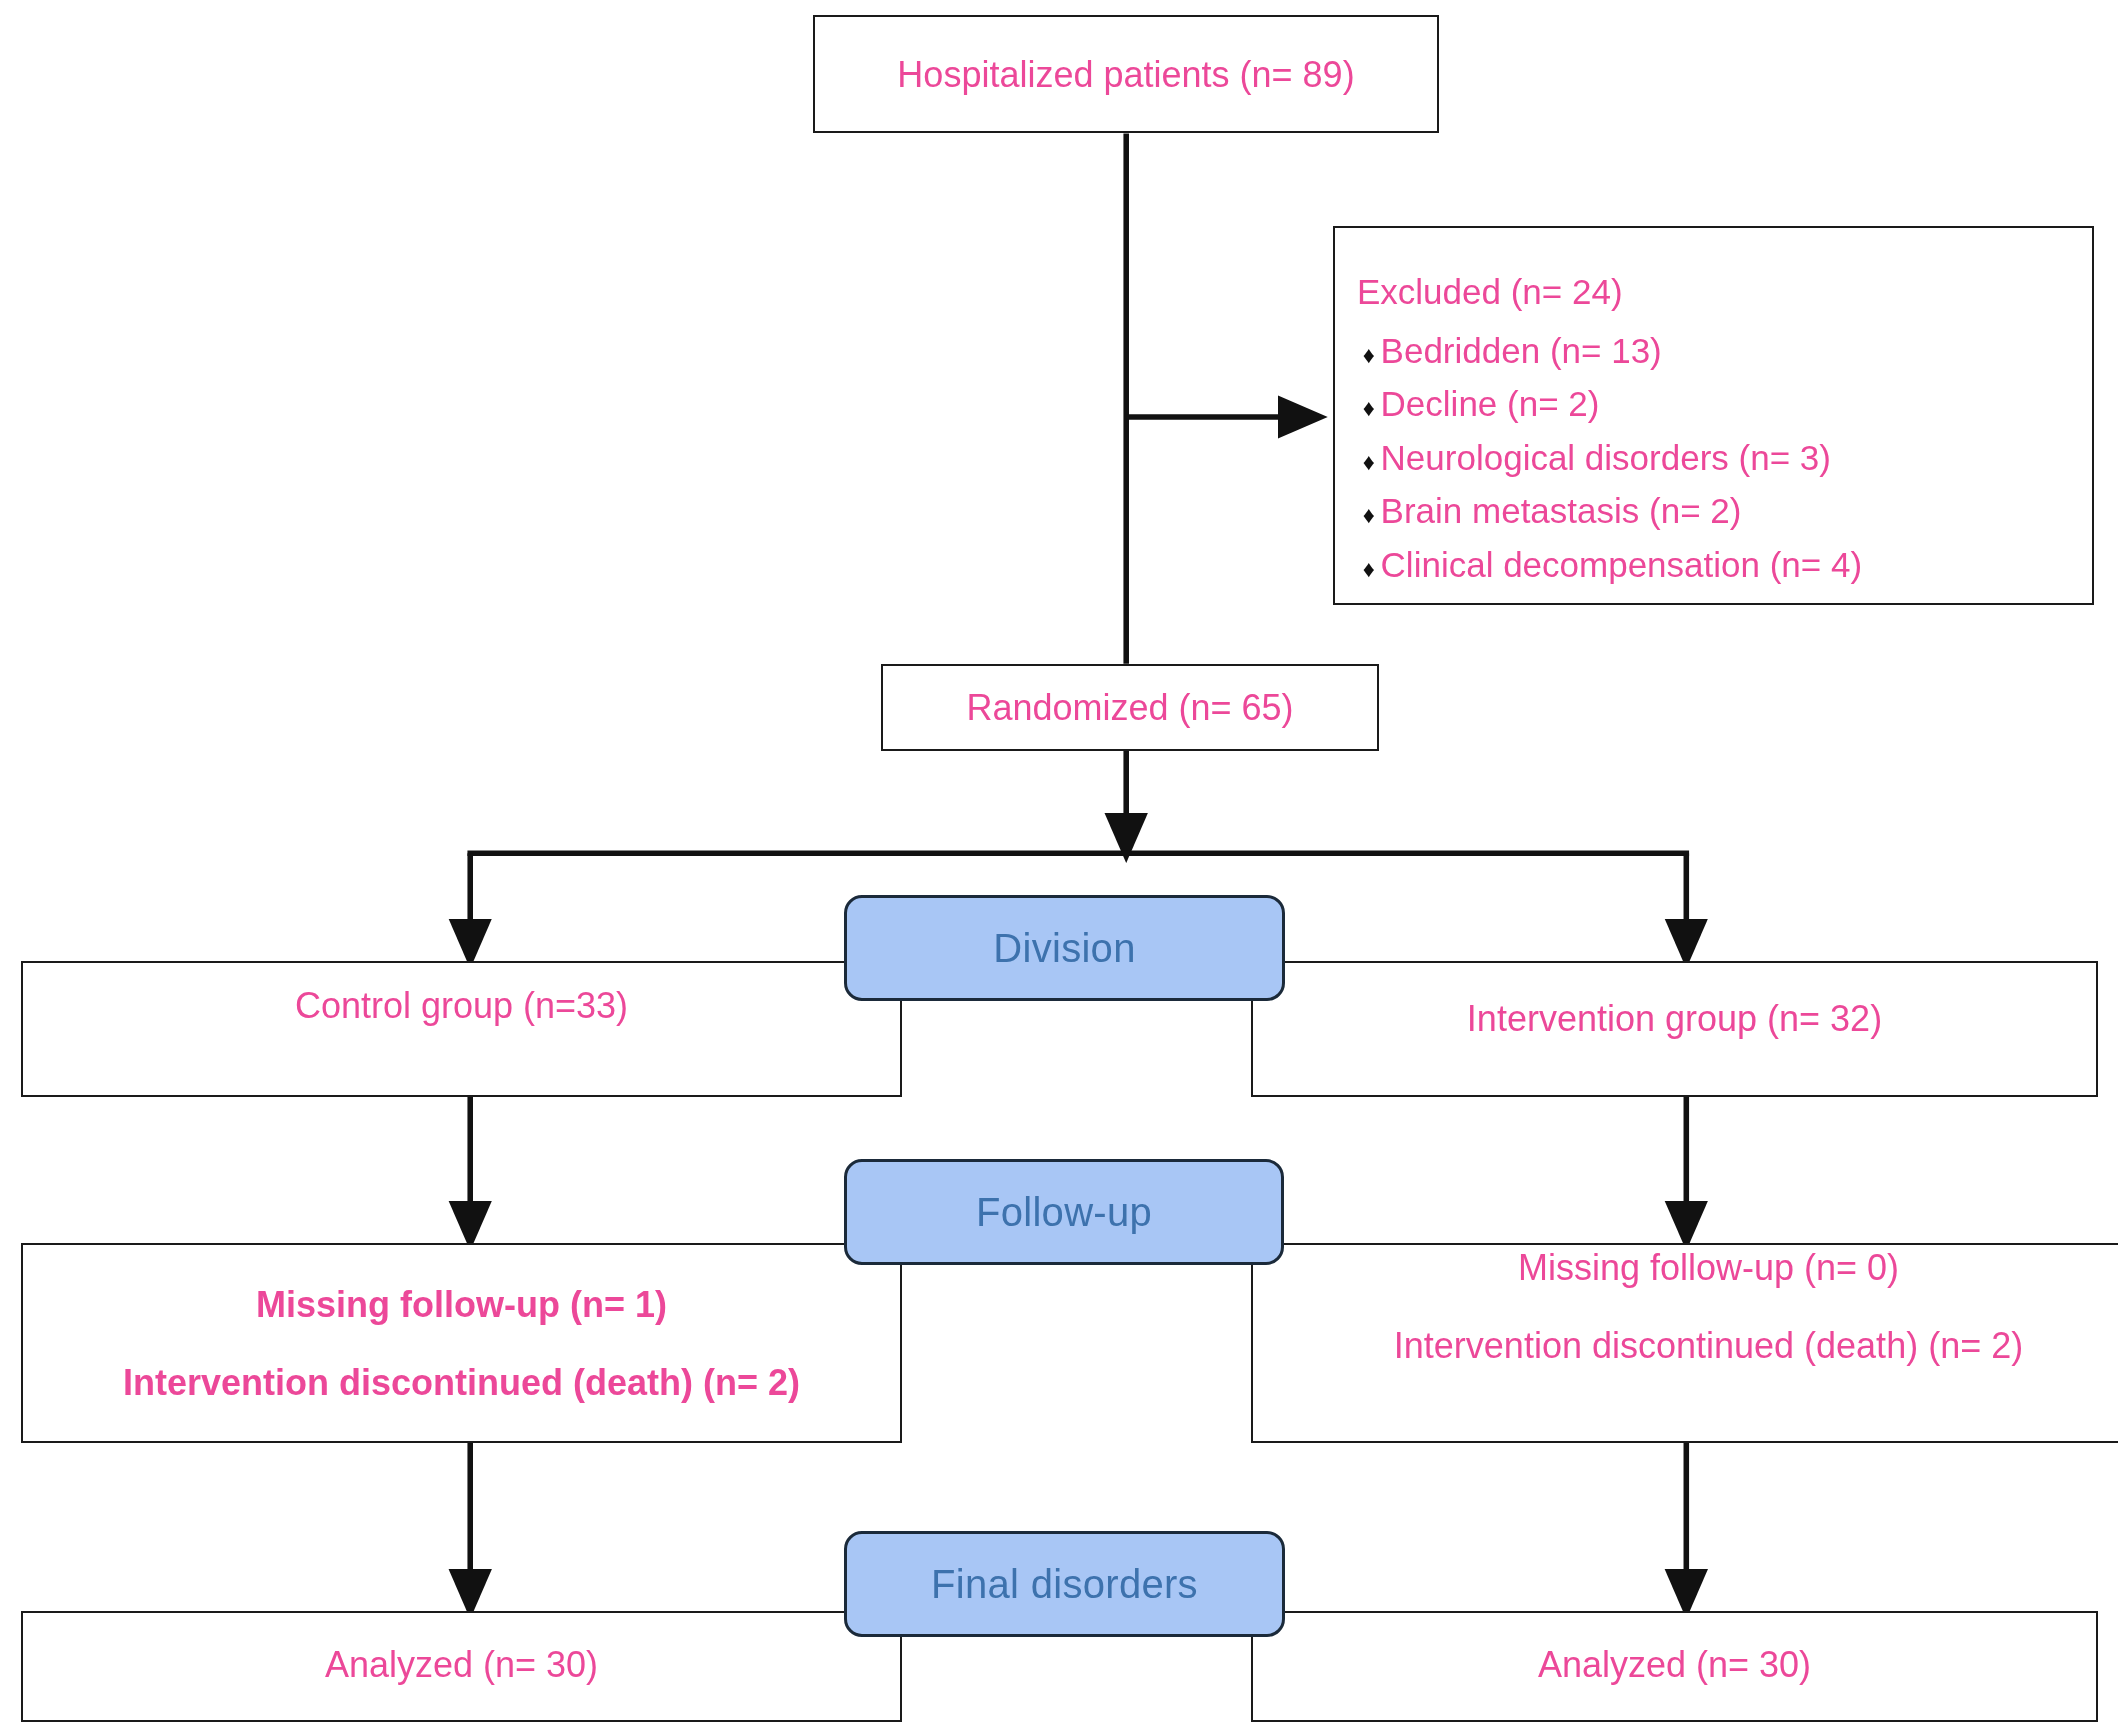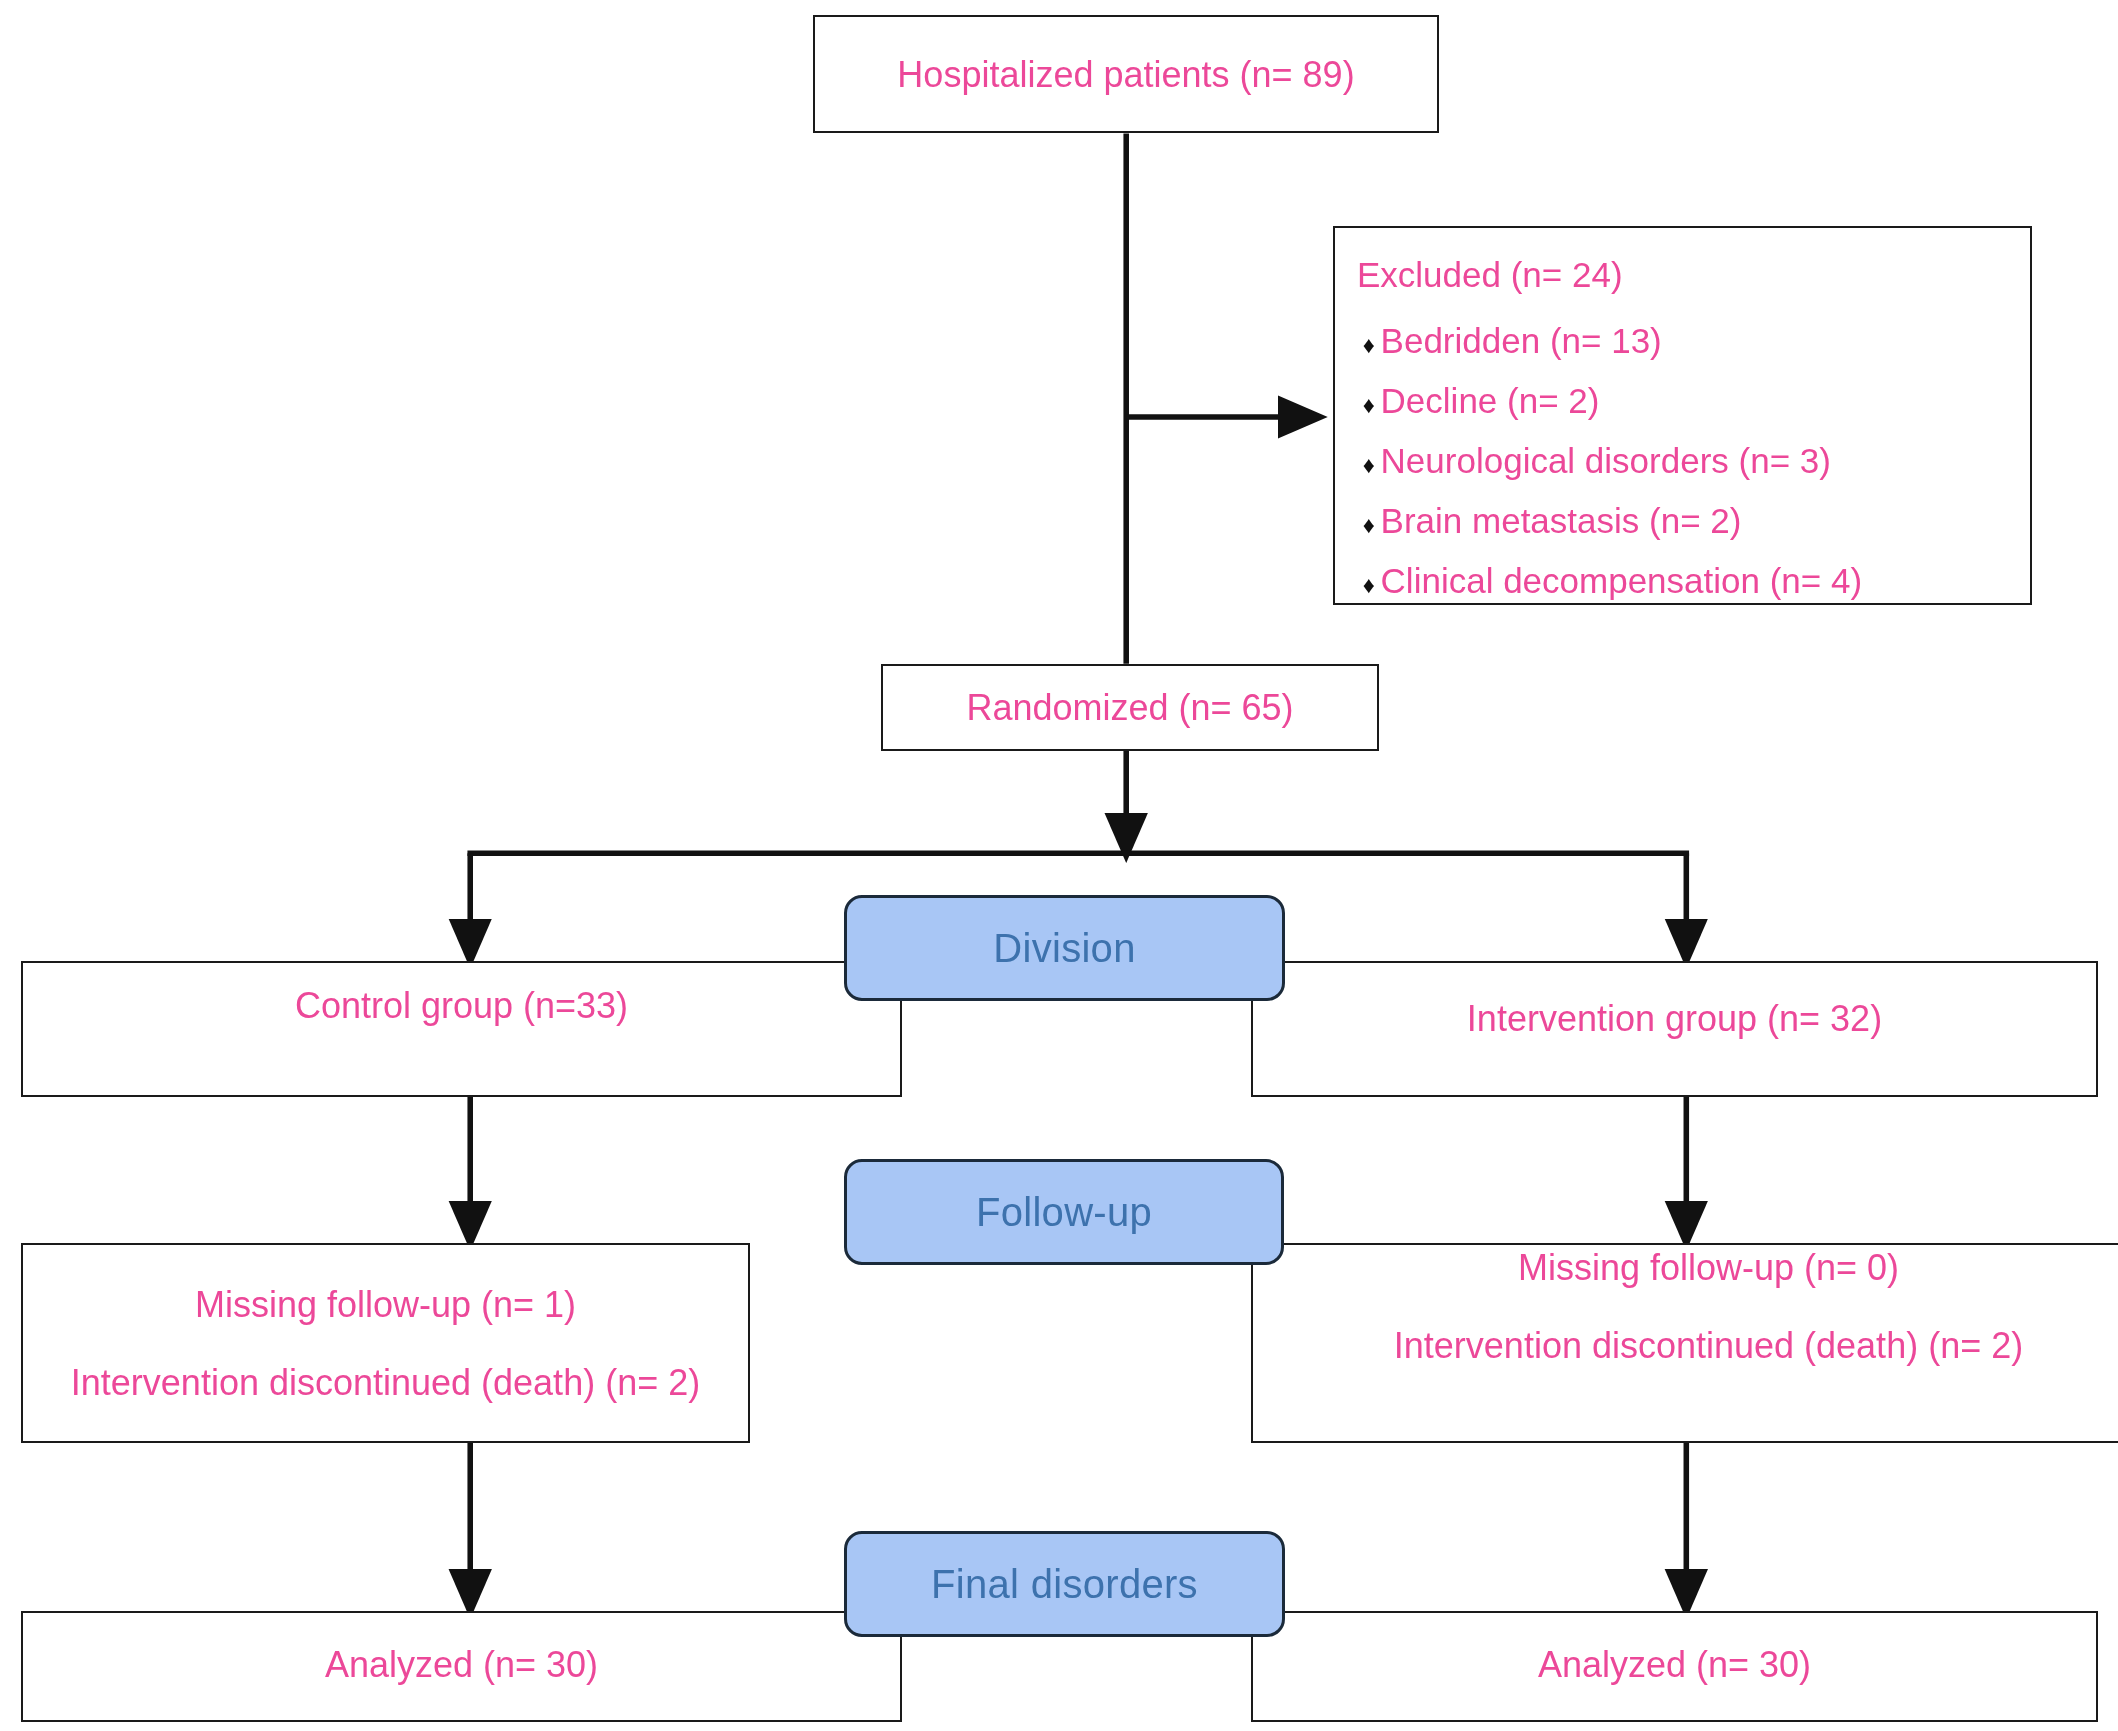--- a/index.html
+++ b/index.html
@@ -39,24 +39,24 @@
     left: 813px;
     top: 15.3px;
     width: 626px;
     height: 118px;
     justify-content: center;
   }
   
   #box-excluded {
     left: 1333px;
     top: 226px;
-    width: 699px;
+    width: 761px;
     height: 379px;
     align-items: flex-start;
-    justify-content: space-between;
+    justify-content: center;
     padding: 25px 0 0 22px;
   }
   #box-excluded .line { font-size: 35px; }
   .excl-title { margin-bottom: 5.6px; }
   .excl-item {
     display: flex;
     align-items: baseline;
     margin-top: 9.7px;
   }
   .excl-bullet {
@@ -89,24 +89,25 @@
     top: 961px;
     width: 847px;
     height: 136px;
     justify-content: flex-start;
     padding-top: 33px;
   }
   
   #box-control-followup {
     left: 21px;
     top: 1243px;
-    width: 729px;
+    width: 881px;
     height: 200px;
     justify-content: center;
     padding: 4px 14px;
+    font-weight: bold;
   }
   #box-intervention-followup {
     left: 1251px;
     top: 1243px;
     width: 915px;
     height: 200px;
     padding: 0 14px;
   }
   .fu-line1 { margin-bottom: 33px; }
   

